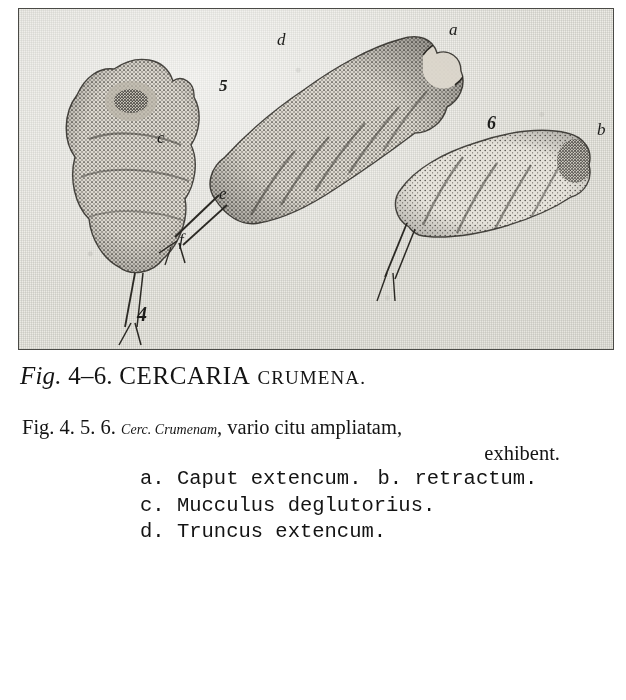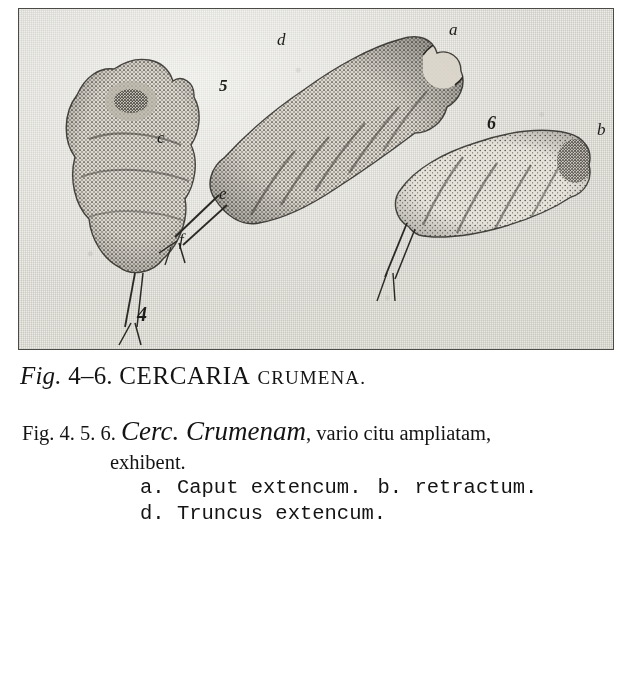--- a/index.html
+++ b/index.html
@@ -93,22 +93,22 @@
     letter-spacing: .9px;
   }
   .diagnosis .gen-sc .drop { font-size: 24px; letter-spacing: 0; }
 
   .explanation {
     margin-left: 22px;
     margin-top: 24px;
     font-size: 20.5px;
     line-height: 1.28;
   }
-  .explanation .sp-ital { font-style: italic; font-size: 27px; margin-top: 16px; }
-  .exp-indent-1 { margin-left: 88px; }
+  .explanation .sp-ital { font-style: italic; font-size: 14px; margin-top: 16px; }
+  .exp-indent-1 { margin-left: 60px; text-align: right; }
   .exp-indent-2 { margin-left: 118px; font-family: Liberation Mono, monospace; }
   .gap-wide { display: inline-block; width: 16px; }
 </style>
 </head>
 <body>
 
 <div class="plate">
   <div class="plate-grain"></div>
 
   <svg class="spec-svg" width="594" height="340" viewBox="0 0 594 340">
@@ -266,20 +266,24 @@
       <span class="sp-ital">Cerc. Crumenam</span><span>,  vario сitu ampliatam,</span>
     </div>
     <div class="line exp-indent-1">exhibent.</div>
 
     <div class="line exp-indent-2">
       <span>a.</span>
       <span>Caput extenсum.</span><span class="gap-wide"></span><span>b.</span>
       <span>retraсtum.</span>
     </div>
 
+    <div class="line exp-indent-2">
+      <span>c.</span>
+      <span>Muсculus deglutorius.</span>
+    </div>
 
     <div class="line exp-indent-2">
       <span>d.</span>
       <span>Truncus extenсum.</span>
     </div>
 
   </div>
 </div>
 
 </body></html>

